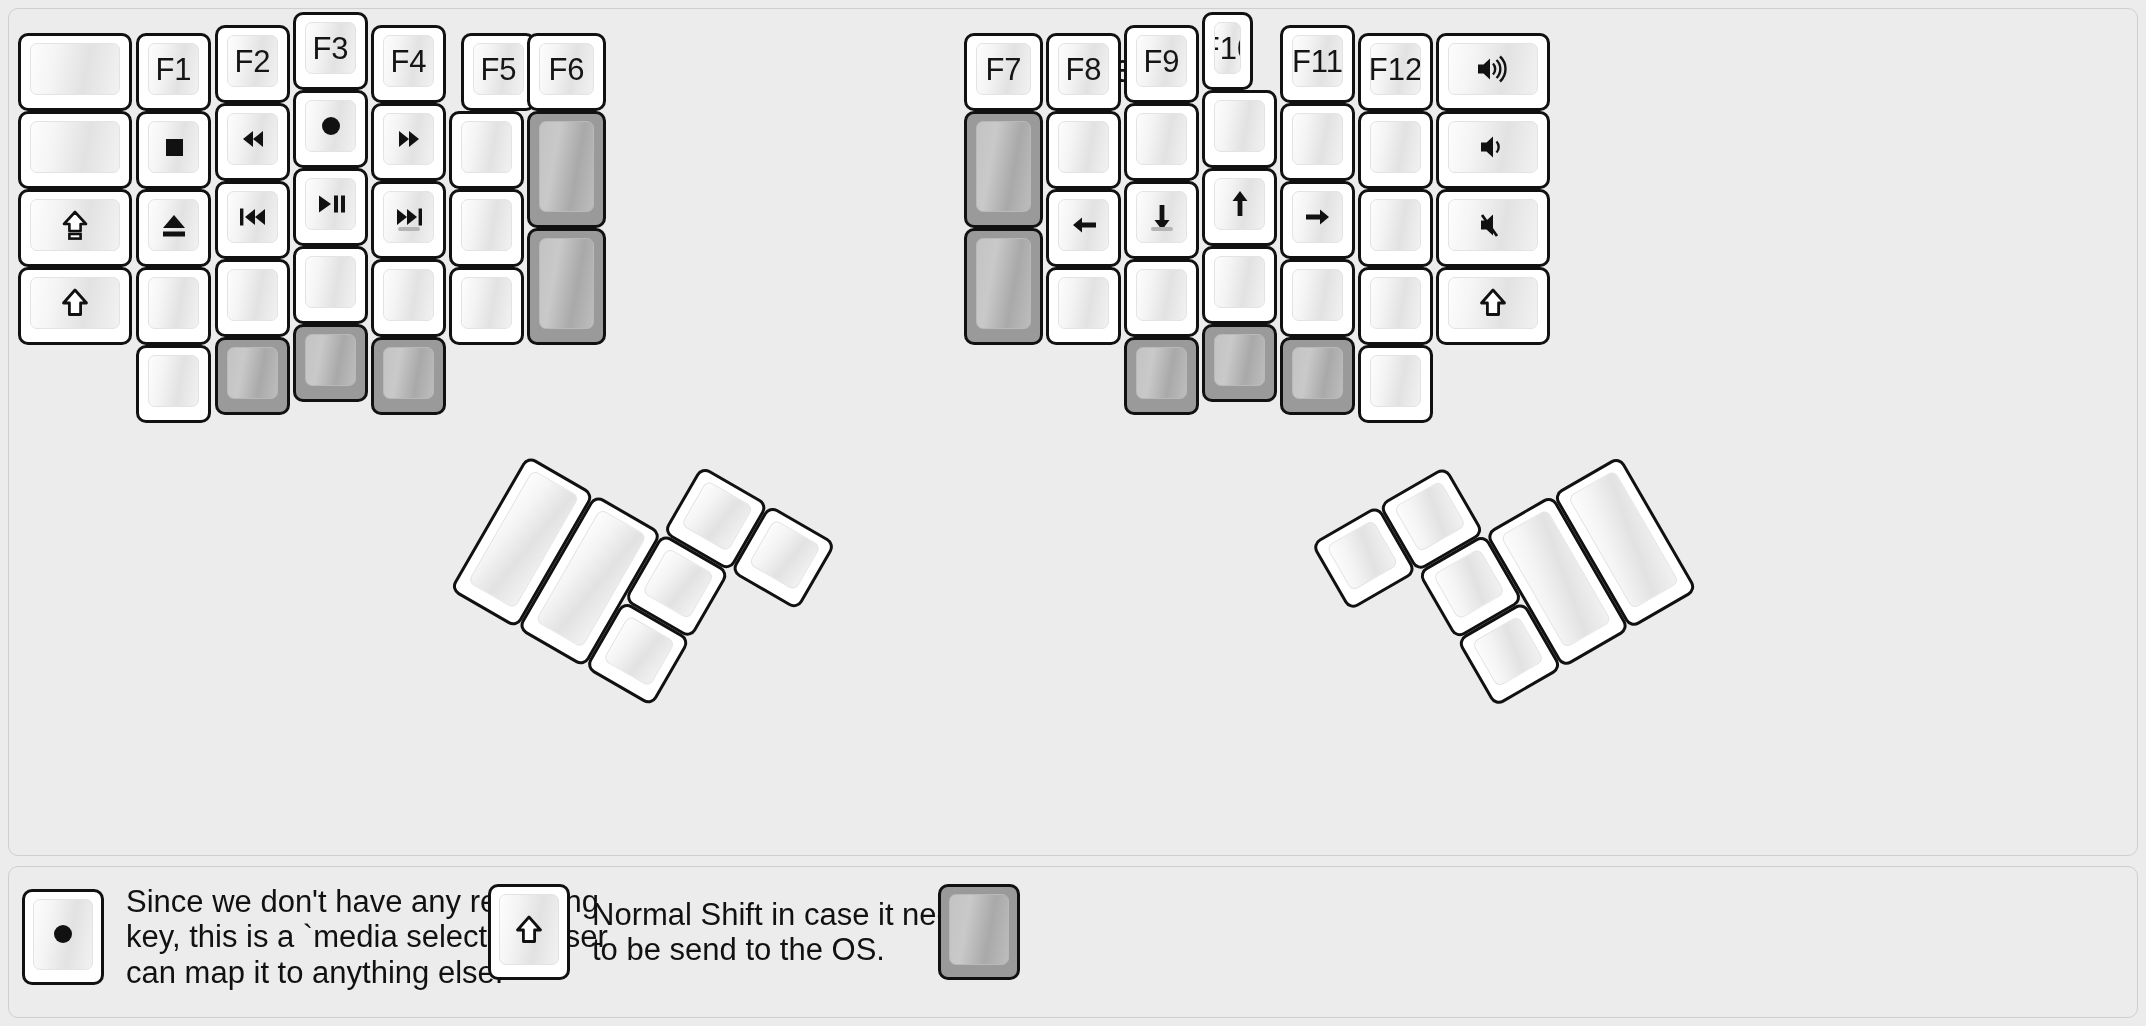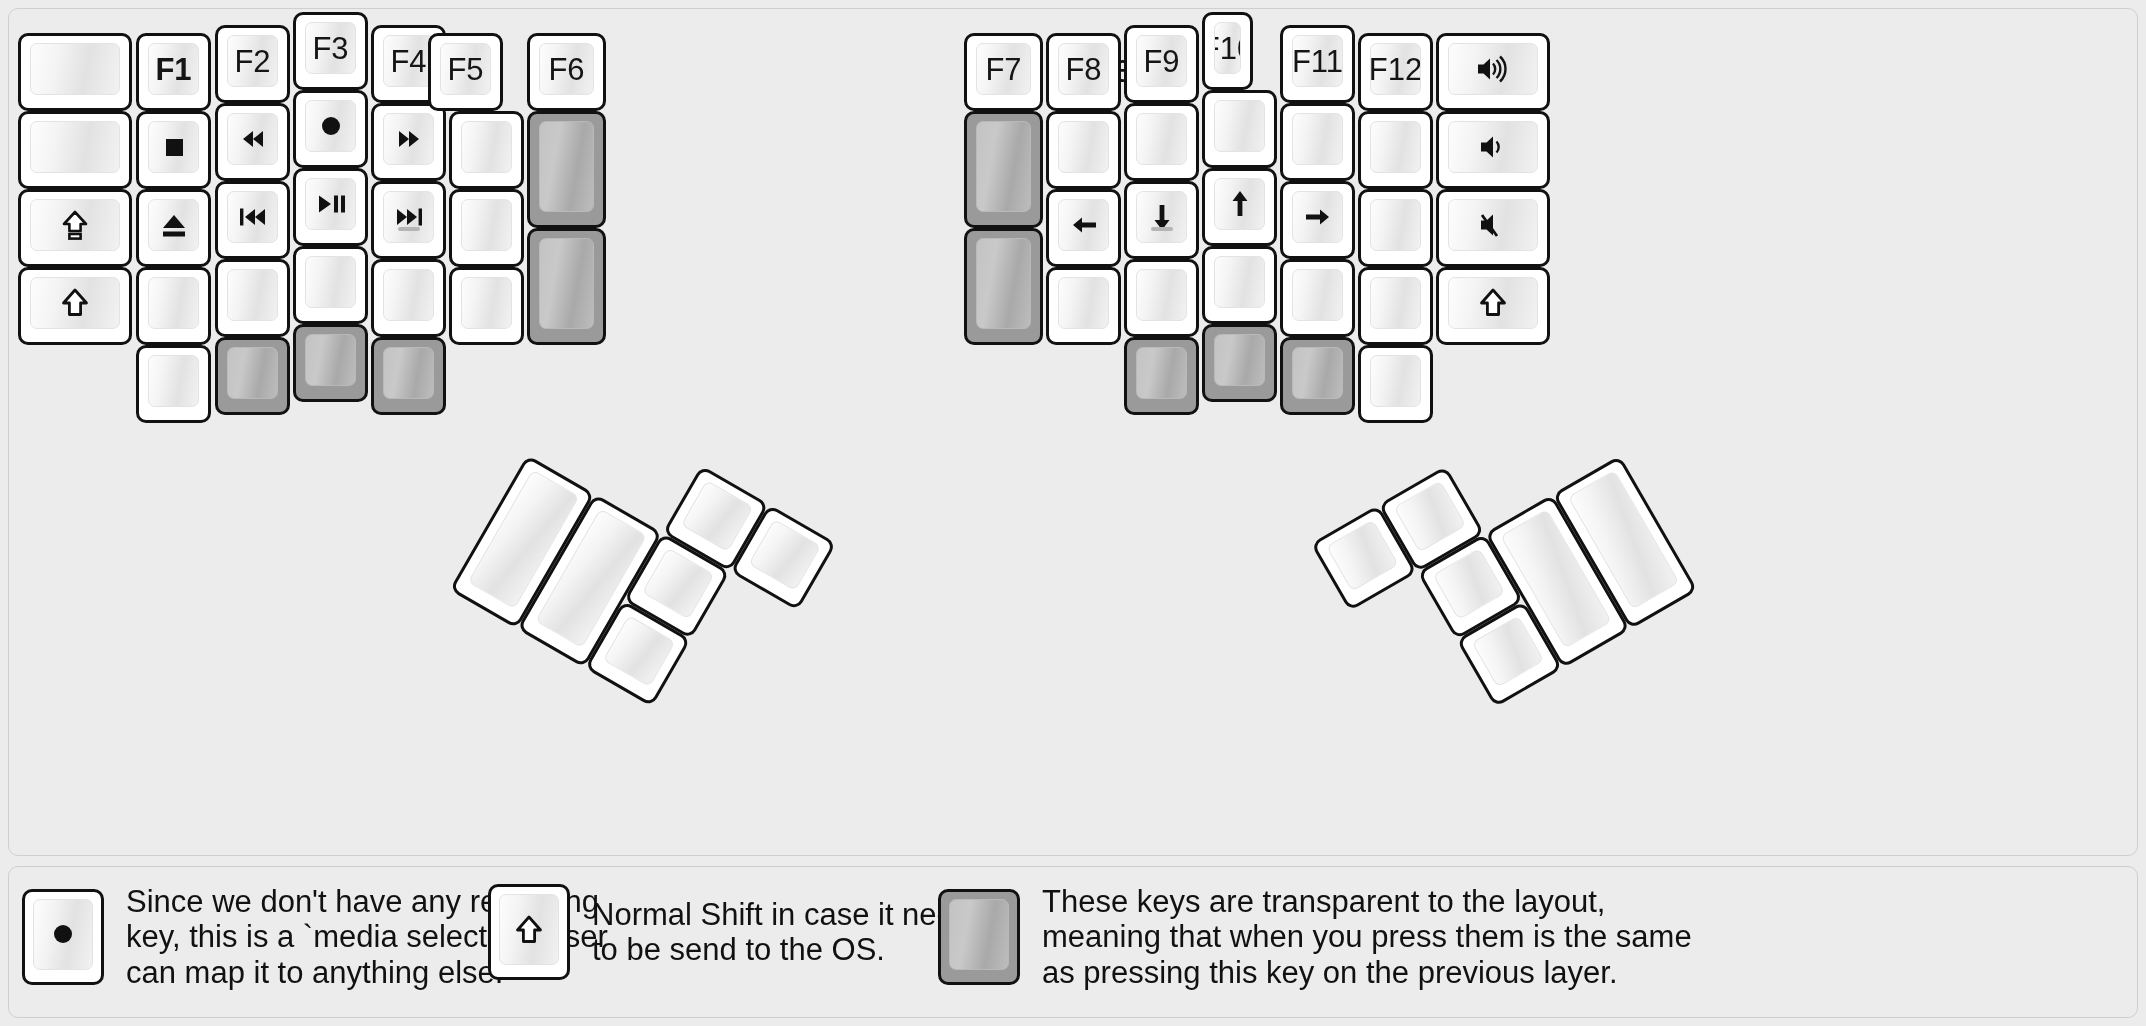--- a/index.html
+++ b/index.html
@@ -113,21 +113,21 @@
       </div>
       <div class="key" style="left: 18px; top: 267px; width: 114px; height: 78px;">
         <div class="cap">
           <span>
             <svg class="glyph" width="40" height="40" viewBox="0 0 40 40" fill="#111">
               <path d="M20 7 L31.5 20 L25.6 20 L25.6 31.5 L14.4 31.5 L14.4 20 L8.5 20 Z" fill="#fff" stroke="#111" stroke-width="2.8" stroke-linejoin="round"></path>
             </svg>
           </span>
         </div>
       </div>
-      <div class="key" style="left: 136px; top: 33px; width: 75px; height: 78px; font-weight: bold;">
+      <div class="key" style="left: 136px; top: 33px; width: 75px; height: 78px;">
         <div class="cap">
           <span class="legend">F1</span>
         </div>
       </div>
       <div class="key" style="left: 136px; top: 111px; width: 75px; height: 78px;">
         <div class="cap">
           <span>
             <svg class="glyph" width="40" height="40" viewBox="0 0 40 40" fill="#111">
               <rect x="12" y="12" width="17" height="17"></rect>
             </svg>
@@ -239,21 +239,21 @@
           </span>
           <span class="homing"></span>
         </div>
       </div>
       <div class="key" style="left: 371px; top: 259px; width: 75px; height: 78px;">
         <div class="cap"></div>
       </div>
       <div class="key trans" style="left: 371px; top: 337px; width: 75px; height: 78px;">
         <div class="cap"></div>
       </div>
-      <div class="key" style="left: 428px; top: 33px; width: 75px; height: 78px;">
+      <div class="key" style="left: 461px; top: 33px; width: 75px; height: 78px;">
         <div class="cap">
           <span class="legend">F5</span>
         </div>
       </div>
       <div class="key" style="left: 449px; top: 111px; width: 75px; height: 78px;">
         <div class="cap"></div>
       </div>
       <div class="key" style="left: 449px; top: 189px; width: 75px; height: 78px;">
         <div class="cap"></div>
       </div>
@@ -496,19 +496,16 @@
             </span>
           </div>
         </div>
         <div class="legend-text">Normal Shift in case it needs
 to be send to the OS.</div>
       </div>
       <div class="legend-item" style="left: 938px;">
         <div class="legend-key trans">
           <div class="cap"></div>
         </div>
-        <div class="legend-text">These keys are transparent to the layout,
-meaning that when you press them is the same
-as pressing this key on the previous layer.</div>
       </div>
     </div>
 
 </div>
 
 </body></html>

